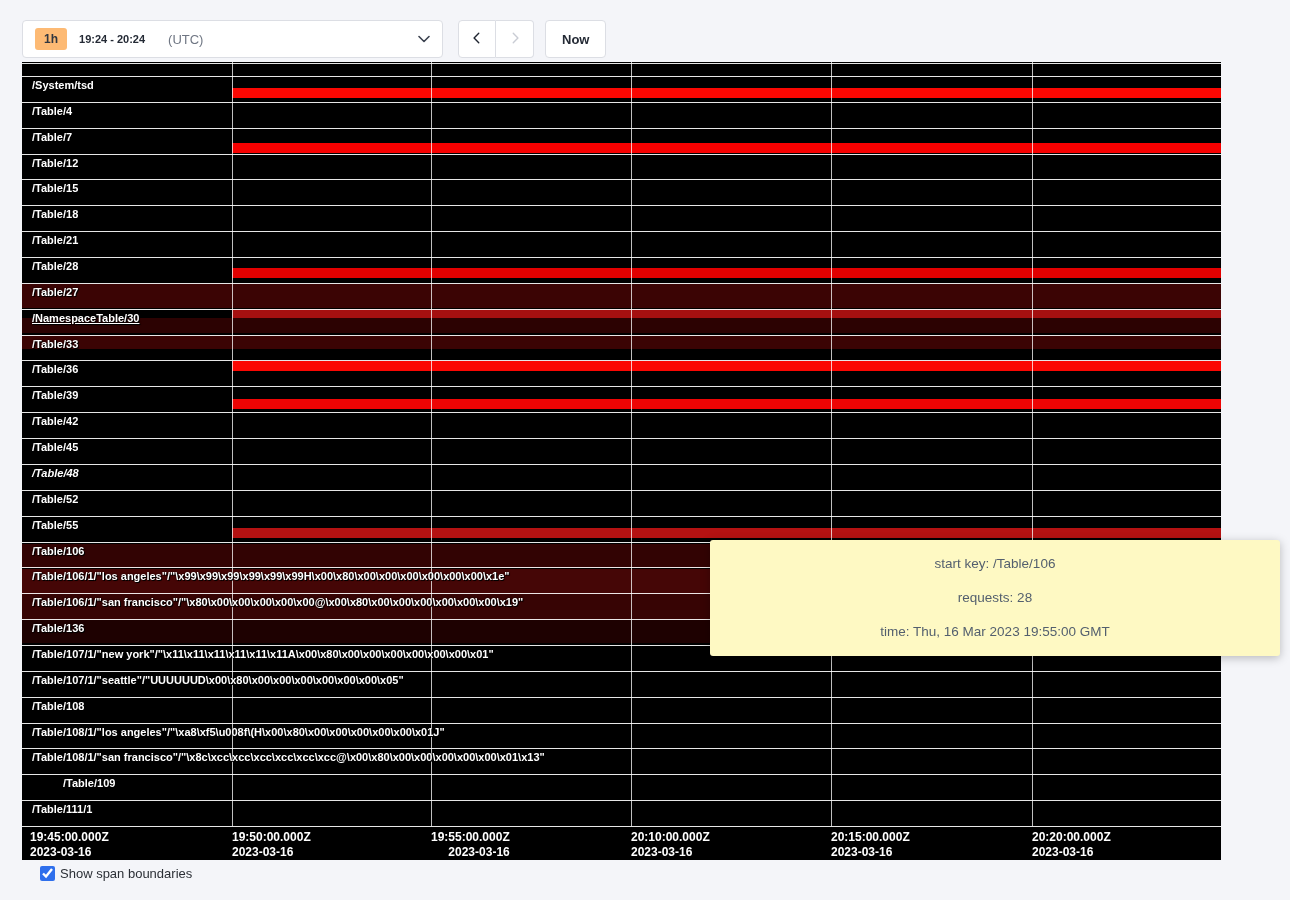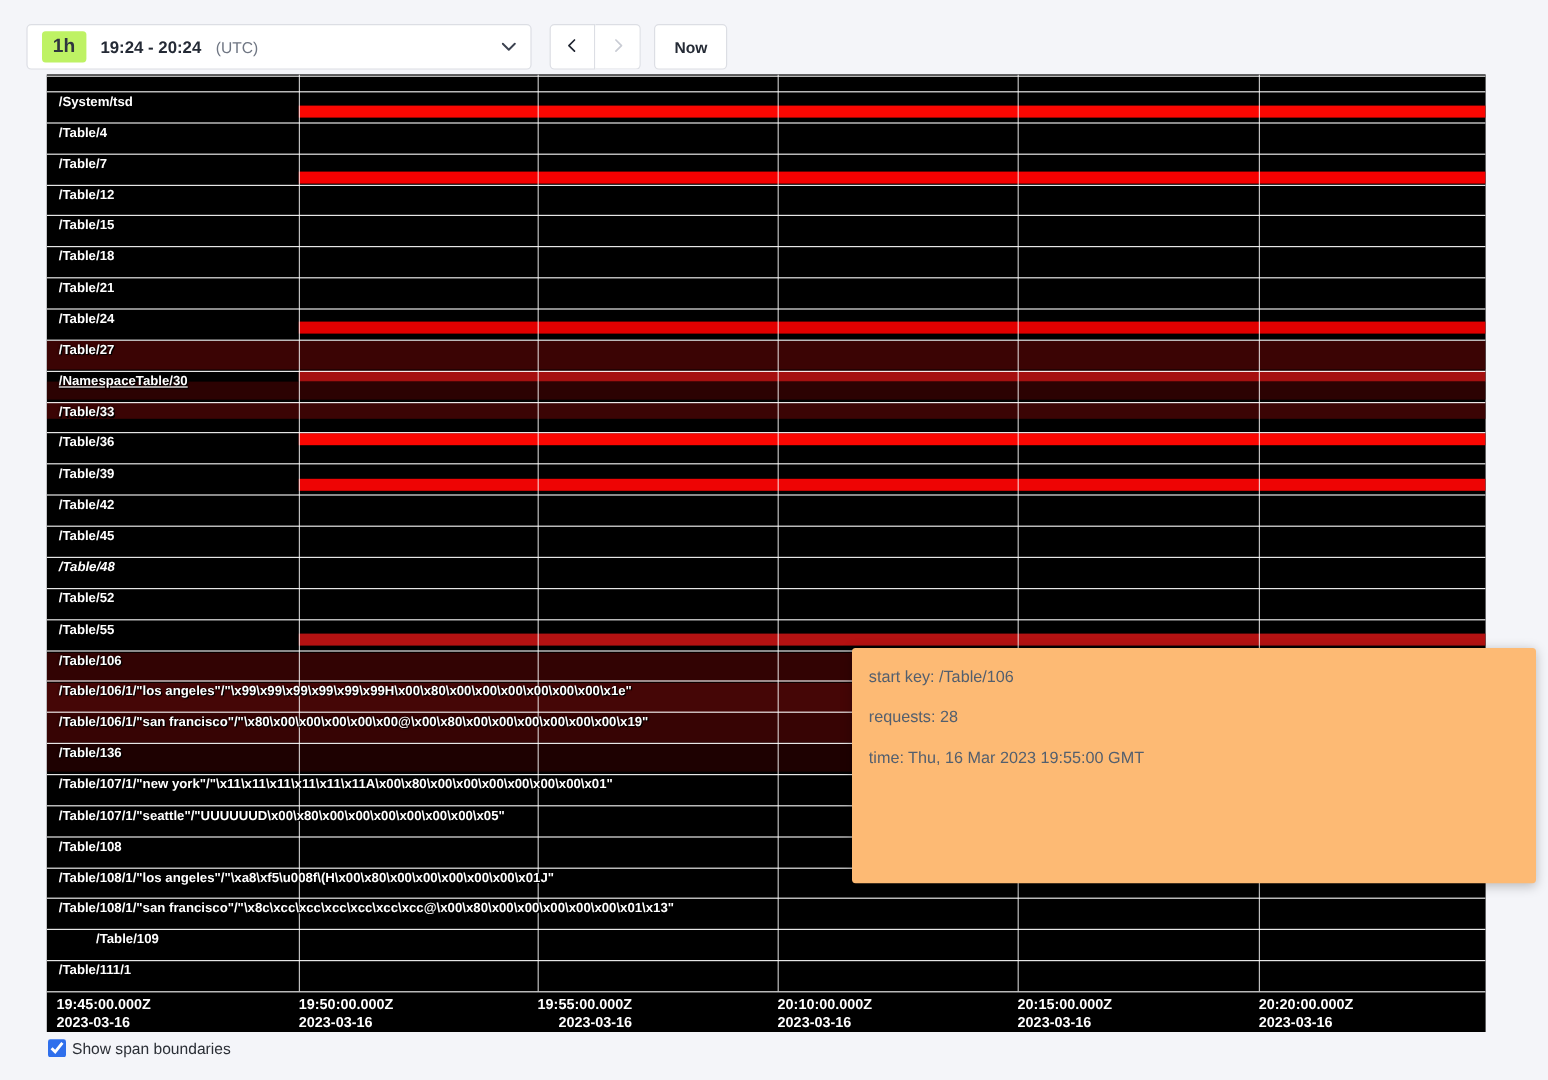--- a/index.html
+++ b/index.html
@@ -11,61 +11,61 @@
   }
   
   .toolbar{position:absolute;left:0;top:0;width:100%;height:62px;}
   .range-select{
     position:absolute;left:22px;top:20px;width:421px;height:38px;
     background:#fff;border:1px solid #dcdee4;border-radius:4px;
     display:flex;align-items:center;padding:0 12px;box-sizing:border-box;
     cursor:pointer;
   }
   .range-badge{
-    background:#bef264;color:#30363f;font-size:16px;font-weight:700;
+    background:#fdba74;color:#30363f;font-size:12px;font-weight:700;
     border-radius:3px;padding:4px 9px;margin-right:12px;
   }
-  .range-label{font-size:14px;font-weight:700;color:#242a35;margin-right:12px;}
+  .range-label{font-size:11px;font-weight:700;color:#242a35;margin-right:23px;}
   .range-tz{font-size:13px;color:#6f7683;}
   .range-chevron{margin-left:auto;display:flex;align-items:center;}
   .btn-group{position:absolute;left:458px;top:20px;display:flex;}
   .nav-btn{
     width:38px;height:38px;background:#fff;border:1px solid #dcdee4;
     display:flex;align-items:center;justify-content:center;box-sizing:border-box;
     cursor:pointer;padding:0;
   }
   .nav-btn.prev{border-radius:4px 0 0 4px;}
   .nav-btn.next{border-radius:0 4px 4px 0;border-left:none;}
   .now-btn{
     position:absolute;left:545px;top:20px;height:38px;padding:0 16px;
     background:#fff;border:1px solid #dcdee4;border-radius:4px;
     font-family:"Liberation Sans",sans-serif;
     font-size:13px;font-weight:700;color:#242a35;cursor:pointer;
   }
   
   #canvas{
-    position:absolute;left:39px;top:62px;width:1199px;height:798px;
+    position:absolute;left:22px;top:62px;width:1199px;height:798px;
     background:#000;overflow:hidden;
   }
   .row-label{
     position:absolute;left:10px;white-space:nowrap;
     color:#fff;font-size:11px;font-weight:700;
     text-shadow:1px 1px 0 #000,0 0 2px #000;
     pointer-events:none;
   }
   .axis-label{
     position:absolute;color:#fff;font-size:12px;font-weight:700;line-height:15px;
     white-space:nowrap;
   }
   
   .tooltip{
-    position:absolute;left:710px;top:540px;width:570px;height:196px;
-    background:#fdba74;border-radius:3px;box-sizing:border-box;
+    position:absolute;left:710px;top:540px;width:570px;height:116px;
+    background:#fef9c3;border-radius:3px;box-sizing:border-box;
     box-shadow:0 2px 10px rgba(0,0,0,0.25);
-    padding:10px 14px;color:#535f6e;font-size:13.5px;
+    padding:10px 14px;color:#535f6e;font-size:13.5px;text-align:center;
   }
   .tooltip div{margin-top:10px;line-height:24px;white-space:nowrap;overflow:hidden;}
   .tooltip div:first-child{margin-top:2px;}
   
   .footer{position:absolute;left:22px;top:866px;display:flex;align-items:center;padding-left:18px;}
   .footer input{width:15px;height:15px;margin:0 5px 0 0;accent-color:#2f6fec;}
   .footer label{font-size:13px;color:#2b2f36;}
 </style>
 </head>
 <body>
@@ -132,21 +132,21 @@
     <div class="row-label" style="top: 69px;">/Table/7</div>
     <div style="position: absolute; left: 0px; top: 92px; width: 1199px; height: 1px; background: rgba(255, 255, 255, 0.9);"></div>
     <div class="row-label" style="top: 95px;">/Table/12</div>
     <div style="position: absolute; left: 0px; top: 117px; width: 1199px; height: 1px; background: rgba(255, 255, 255, 0.9);"></div>
     <div class="row-label" style="top: 120px;">/Table/15</div>
     <div style="position: absolute; left: 0px; top: 143px; width: 1199px; height: 1px; background: rgba(255, 255, 255, 0.9);"></div>
     <div class="row-label" style="top: 146px;">/Table/18</div>
     <div style="position: absolute; left: 0px; top: 169px; width: 1199px; height: 1px; background: rgba(255, 255, 255, 0.9);"></div>
     <div class="row-label" style="top: 172px;">/Table/21</div>
     <div style="position: absolute; left: 0px; top: 195px; width: 1199px; height: 1px; background: rgba(255, 255, 255, 0.9);"></div>
-    <div class="row-label" style="top: 198px;">/Table/24</div>
+    <div class="row-label" style="top: 198px;">/Table/28</div>
     <div style="position: absolute; left: 0px; top: 221px; width: 1199px; height: 1px; background: rgba(255, 255, 255, 0.9);"></div>
     <div class="row-label" style="top: 224px;">/Table/27</div>
     <div style="position: absolute; left: 0px; top: 247px; width: 1199px; height: 1px; background: rgba(255, 255, 255, 0.9);"></div>
     <div class="row-label" style="top: 250px; text-decoration: underline;">/NamespaceTable/30</div>
     <div style="position: absolute; left: 0px; top: 273px; width: 1199px; height: 1px; background: rgba(255, 255, 255, 0.9);"></div>
     <div class="row-label" style="top: 276px;">/Table/33</div>
     <div style="position: absolute; left: 0px; top: 298px; width: 1199px; height: 1px; background: rgba(255, 255, 255, 0.9);"></div>
     <div class="row-label" style="top: 301px;">/Table/36</div>
     <div style="position: absolute; left: 0px; top: 324px; width: 1199px; height: 1px; background: rgba(255, 255, 255, 0.9);"></div>
     <div class="row-label" style="top: 327px;">/Table/39</div>

